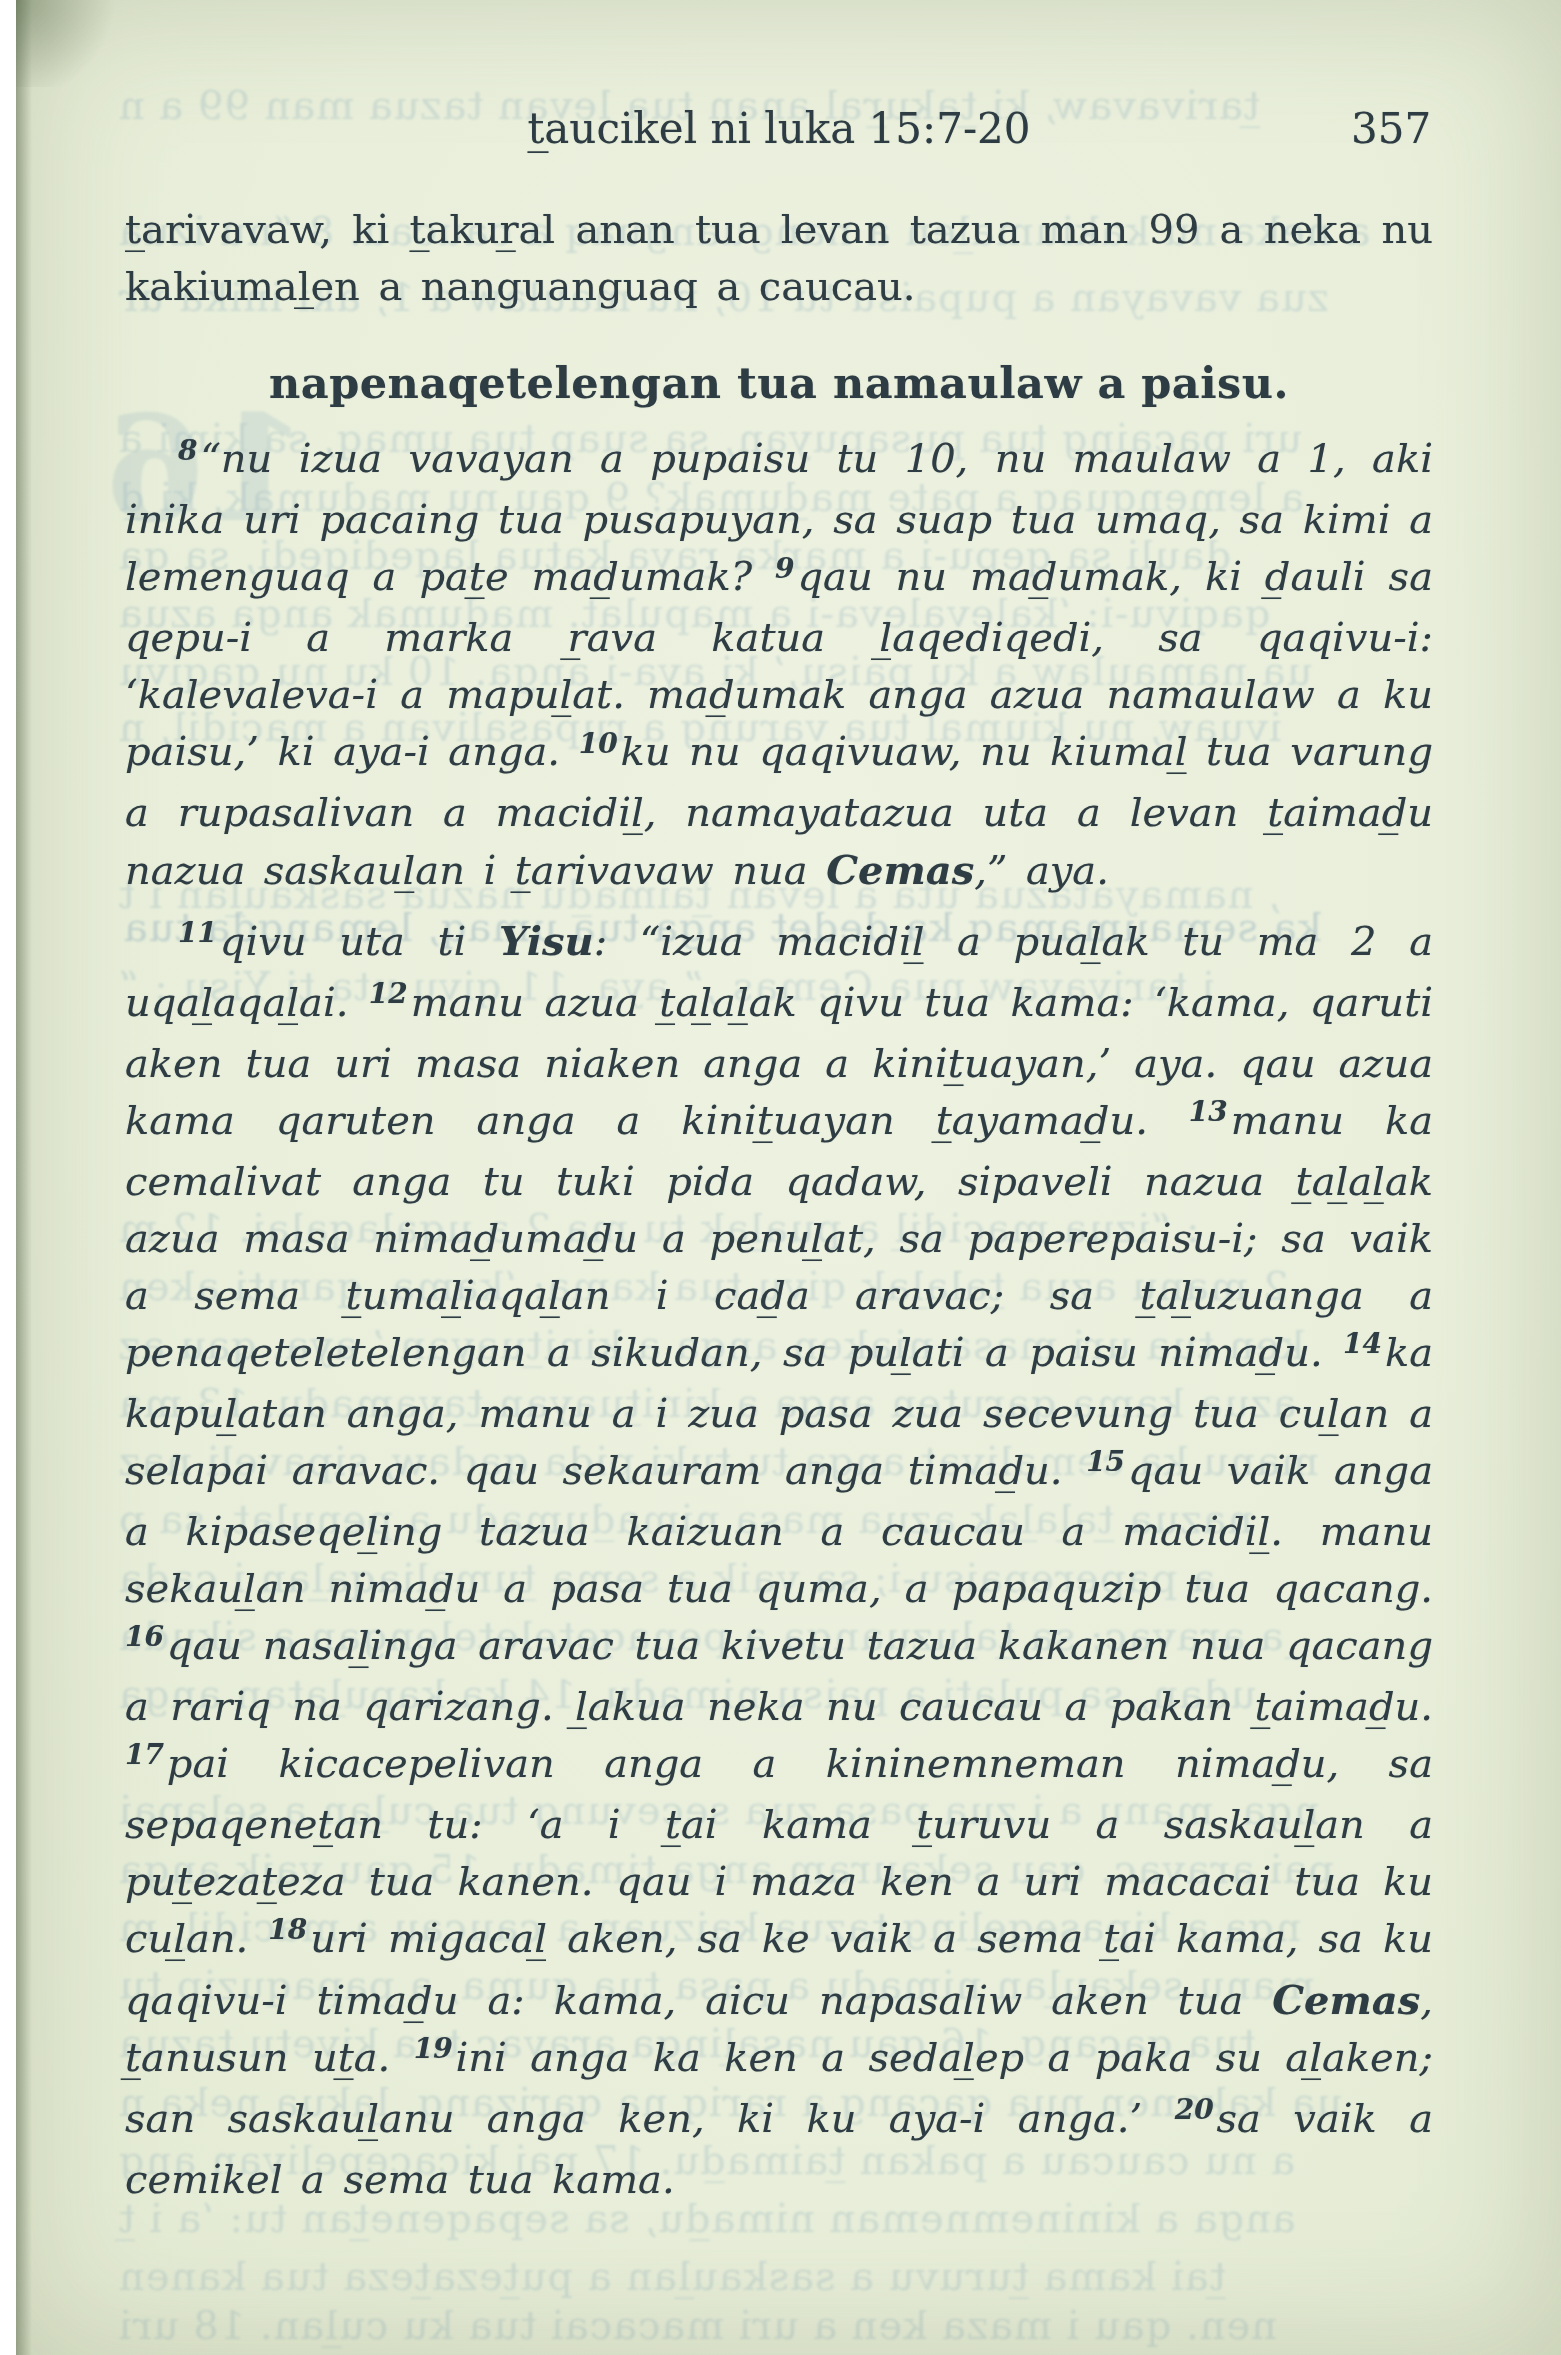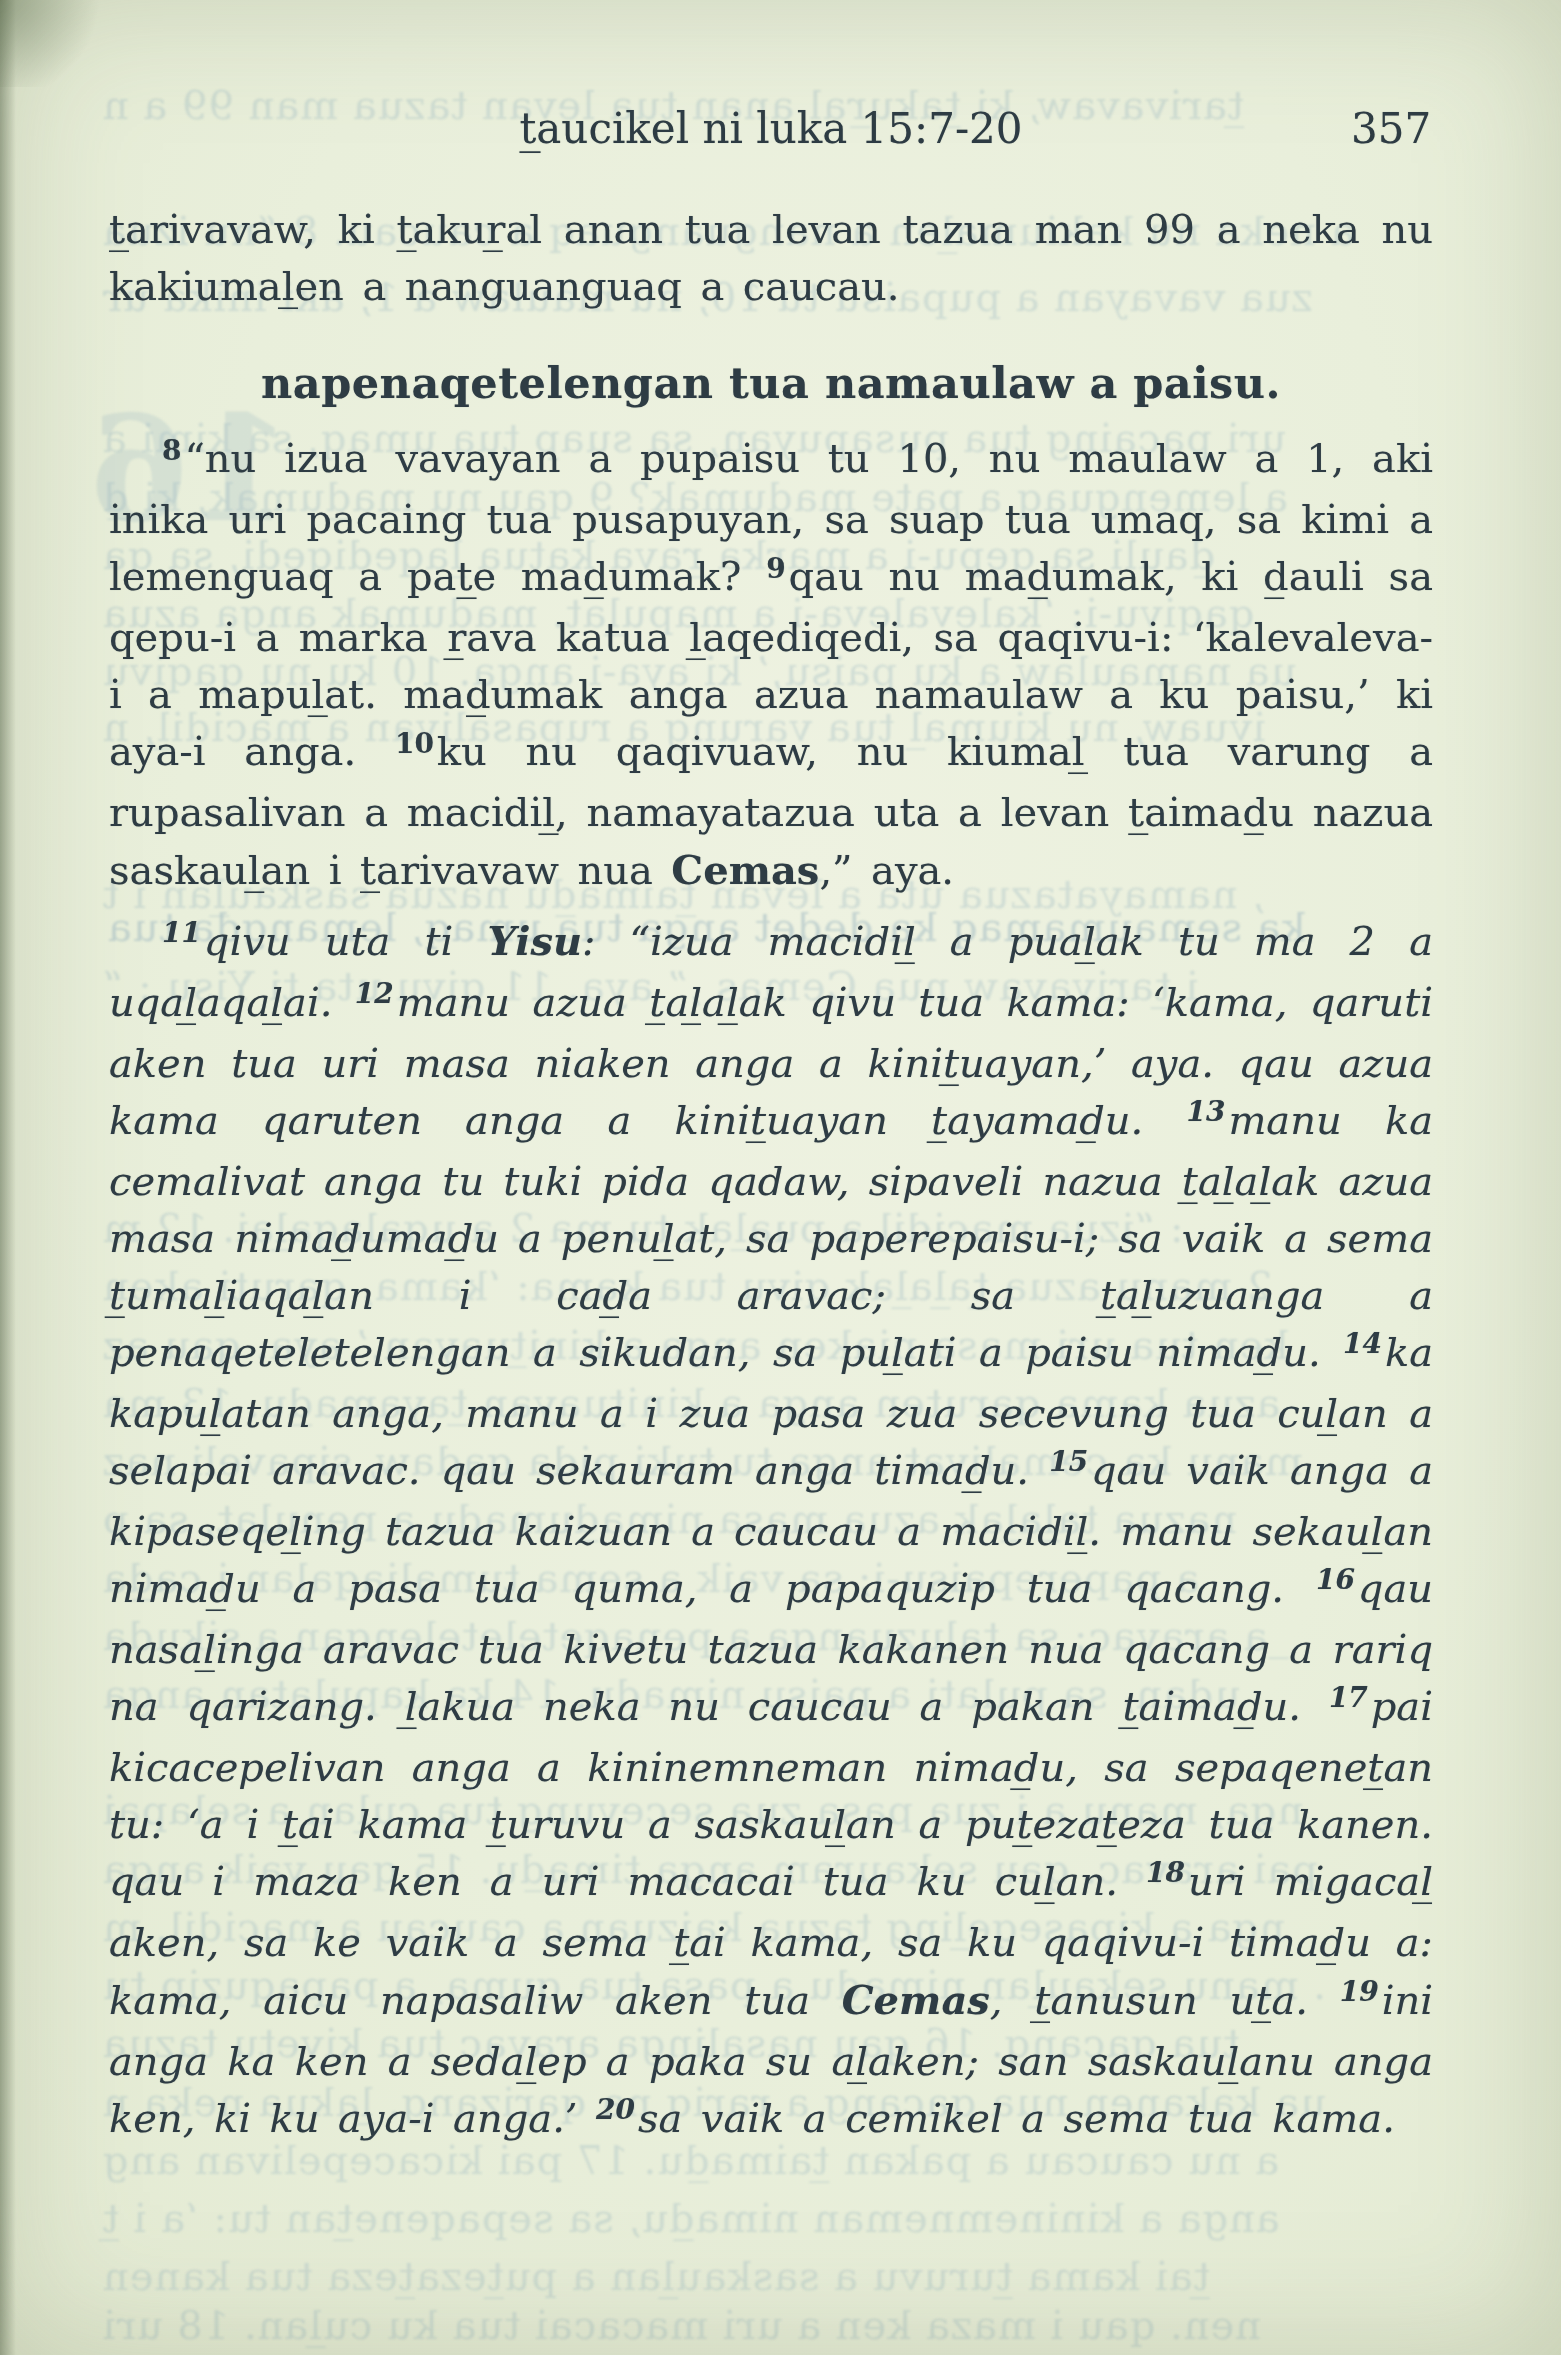--- a/index.html
+++ b/index.html
@@ -5,20 +5,21 @@
   html,body{
     margin:0; padding:0;
     width:1561px; height:2355px;
     overflow:hidden;
     font-family:"DejaVu Serif","Liberation Serif",serif;
   }
   .page{
     position:absolute; inset:0;
     background:
       radial-gradient(ellipse at 52% 38%, #eef2e1 0%, #e9efdb 55%, #e3ead2 100%);
+    margin-left: 16px;
   }
   .edge-left{
     position:absolute; left:0; top:0; bottom:0; width:15.5px;
     background:linear-gradient(90deg, rgba(85,100,75,.5), rgba(85,100,75,0));
     pointer-events:none;
   }
   .corner-tl{
     position:absolute; left:0; top:0; width:107px; height:87px;
     background:radial-gradient(circle at 0 0, rgba(70,90,60,.45), rgba(70,90,60,0) 72%);
     pointer-events:none;
@@ -71,21 +72,21 @@
     word-spacing:5.8px;
   }
   .continuation-para{ margin-top:46px; }
   .section-heading{
     margin:42px 0 0 0;
     font-size:43px; font-weight:700;
     line-height:52px;
     text-align:center;
     letter-spacing:0.5px;
   }
-  .para-8{ margin-top:21.3px; }
+  .para-8{ margin-top:21.3px;font-style:italic; }
   .heading-2{ margin-top:46px; }
   .para-11{ margin-top:12.6px;font-style:italic; }
   .verse-para{ text-indent:53px; }
   .vnum{
     font-weight:bold;
     font-size:28px;
     position:relative; top:-12.6px;
     margin-right:2.9px;
     letter-spacing:0;
   }

